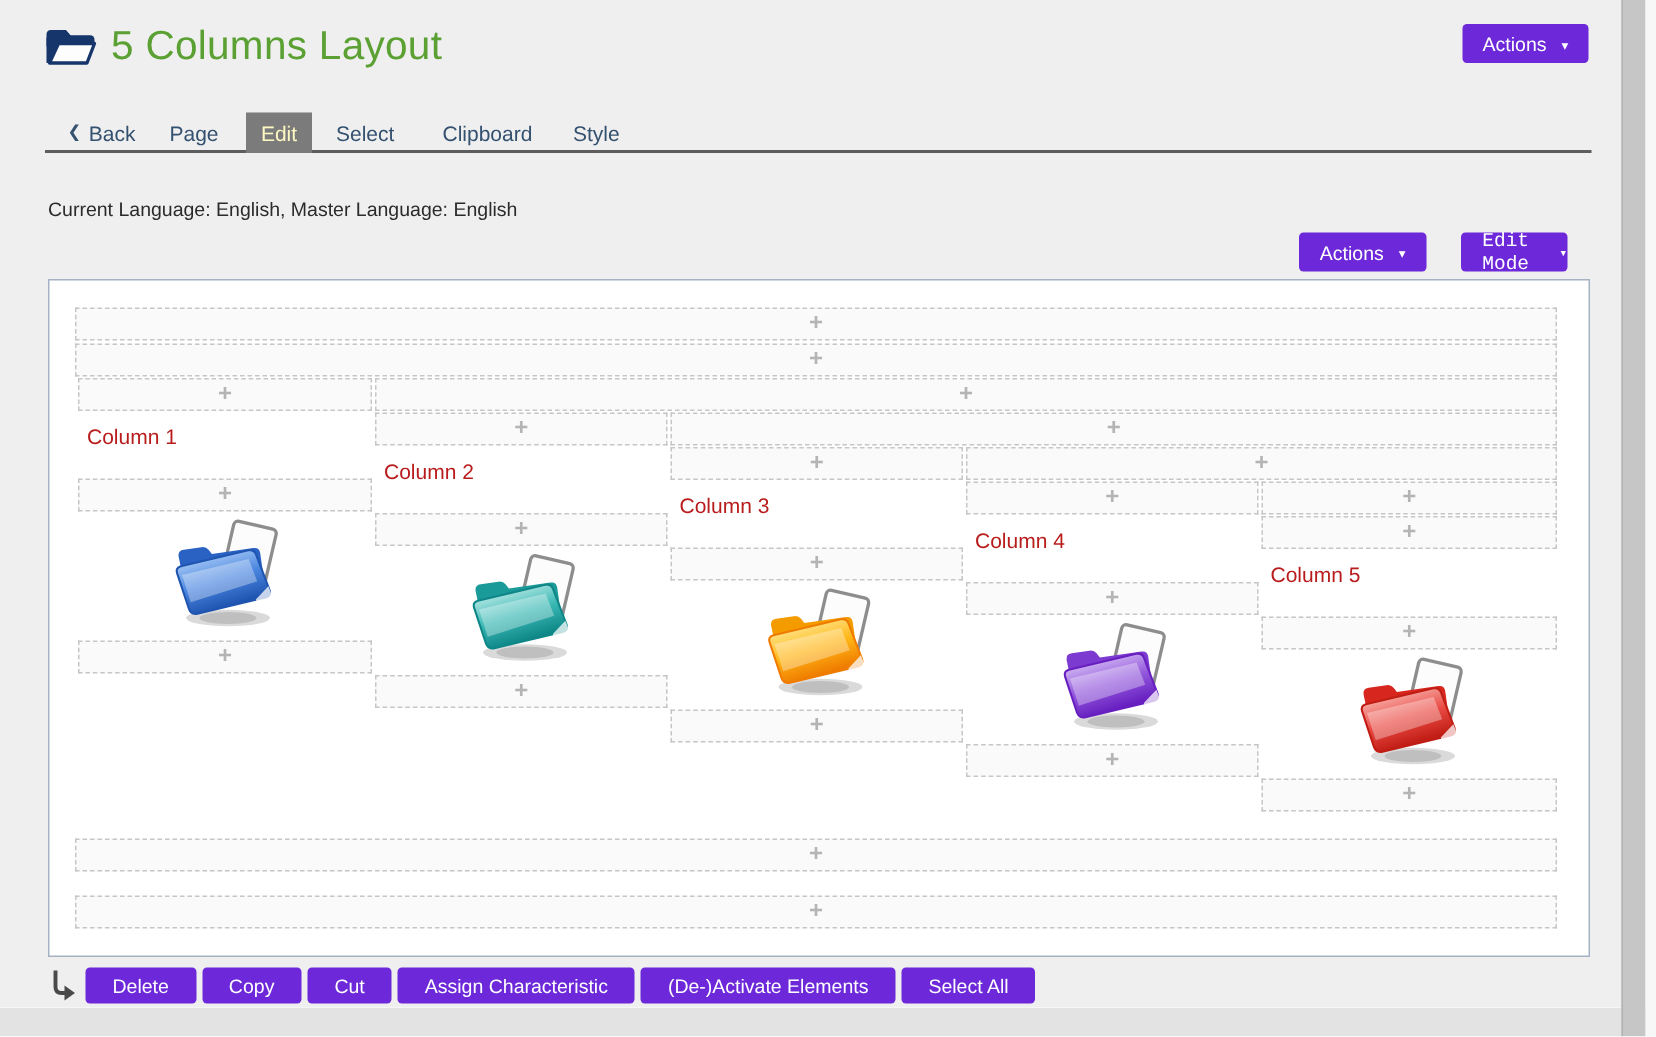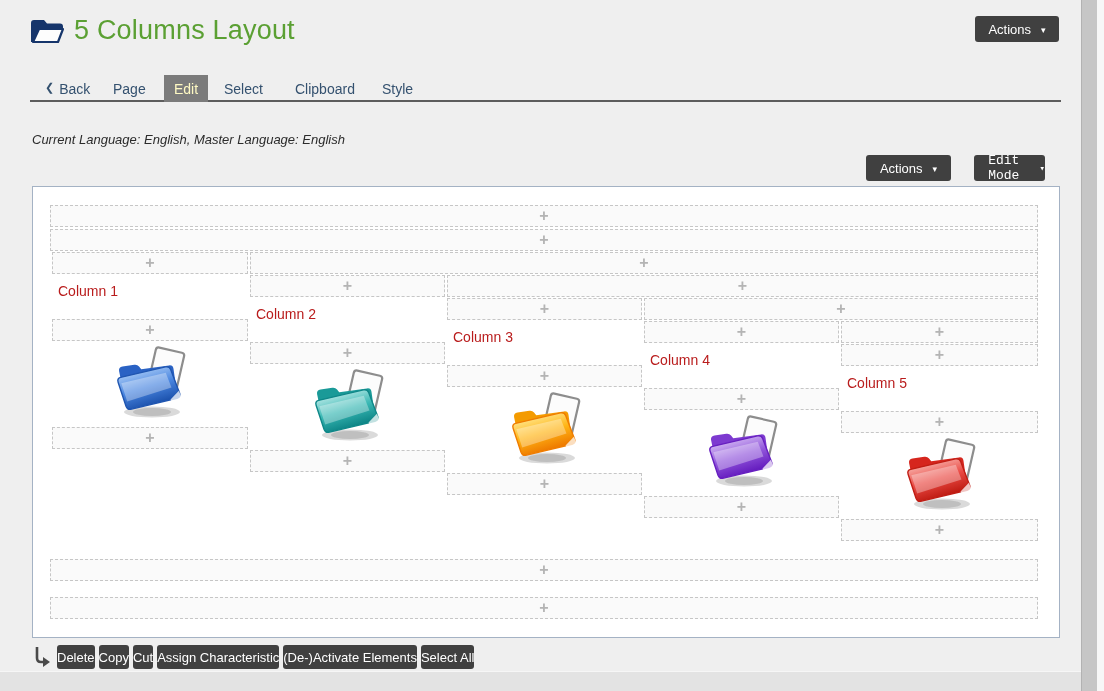--- a/index.html
+++ b/index.html
@@ -5,54 +5,54 @@
   * { margin:0; padding:0; box-sizing:border-box; }
   html,body { background:#ffffff; }
   body { font-family:"Liberation Sans","DejaVu Sans",sans-serif; }
   .page { position:relative; width:1104px; height:691px; background:#efefef; overflow:hidden; }
 
   
   .app-header { position:absolute; left:0; top:0; width:890px; height:62px; }
   .title-icon { position:absolute; left:28px; top:16px; width:38px; height:30px; }
   .page-title { position:absolute; left:74px; top:15px; font-size:27px; color:#5ba033; font-weight:500; letter-spacing:.2px; }
   .btn { display:flex; align-items:center; justify-content:center; gap:10px;
-         background:#404040; color:#fff; font-size:13px; border:none; border-radius:3px; cursor:pointer; }
+         background:#6d28d9; color:#fff; font-size:13px; border:none; border-radius:3px; cursor:pointer; }
   .btn .caret { font-size:9px; line-height:1; position:relative; top:1px; }
   .top-actions { position:absolute; left:975px; top:16px; width:84px; height:26px; }
 
   
   .tab-bar { position:absolute; left:30px; top:75px; width:1031px; height:27px; border-bottom:2px solid #5d5d5d; }
   .tab { position:absolute; top:0; height:27px; display:flex; align-items:center; font-size:14px; color:#34516f; cursor:pointer; white-space:nowrap; }
   .tab-back { left:15px; gap:5px; }
   .back-chevron { font-size:11px; font-weight:bold; position:relative; top:-1px; }
   .tab-page { left:83px; }
   .tab-edit { left:134px; width:44px; justify-content:center; background:#7b7b7b; color:#fef9c3; }
   .tab-history { left:194px; }
   .tab-clipboard { left:265px; }
   .tab-style { left:352px; }
 
   
-  .language-bar { position:absolute; left:32px; top:132px; font-size:13px; font-style:italic; color:#2b2b2b; }
+  .language-bar { position:absolute; left:32px; top:132px; font-size:13px; color:#2b2b2b; }
   .mode-actions { position:absolute; left:866px; top:155px; width:85px; height:26px; }
   .mode-edit    { position:absolute; left:974px; top:155px; width:71px; height:26px; gap:6px;font-family:Liberation Mono, monospace; }
 
   
   .canvas { position:absolute; left:32px; top:186px; width:1028px; height:452px;
             background:#ffffff; border:1px solid #a4b2c4; }
   .strip { position:absolute; height:22px; background:#fafafa; border:1px dashed #c6c6c6;
            display:flex; align-items:center; justify-content:center; cursor:pointer; }
   .plus { color:#b4b4b4; font-size:16px; font-weight:bold; line-height:20px; }
   .col-label { position:absolute; font-size:14px; color:#b91c1c; white-space:nowrap; }
   .folder { position:absolute; width:74px; height:74px; cursor:pointer; }
 
   
   .element-toolbar { position:absolute; left:34px; top:645px; height:24px; display:flex; align-items:center; }
   .move-arrow { width:18px; height:22px; margin-right:5px; }
   .toolbar-buttons { display:flex; gap:4px; }
-  .toolbar-buttons .btn { height:24px; padding:0 0; border-radius:3px; white-space:nowrap; }
+  .toolbar-buttons .btn { height:24px; padding:0 18px; border-radius:3px; white-space:nowrap; }
   .bottom-band { position:absolute; left:0; top:671px; width:1104px; height:20px;
                  background:#e3e3e3; border-top:1px solid #f6f6f6; }
 
   
   .scrollbar-track { position:absolute; left:1081px; top:0; width:16px; height:691px; background:#c6c6c6; border-left:1px solid #b2b2b2; }
   .scroll-right-margin { position:absolute; left:1097px; top:0; width:7px; height:691px; background:#f7f7f7; }
 </style>
 </head>
 <body>
 

